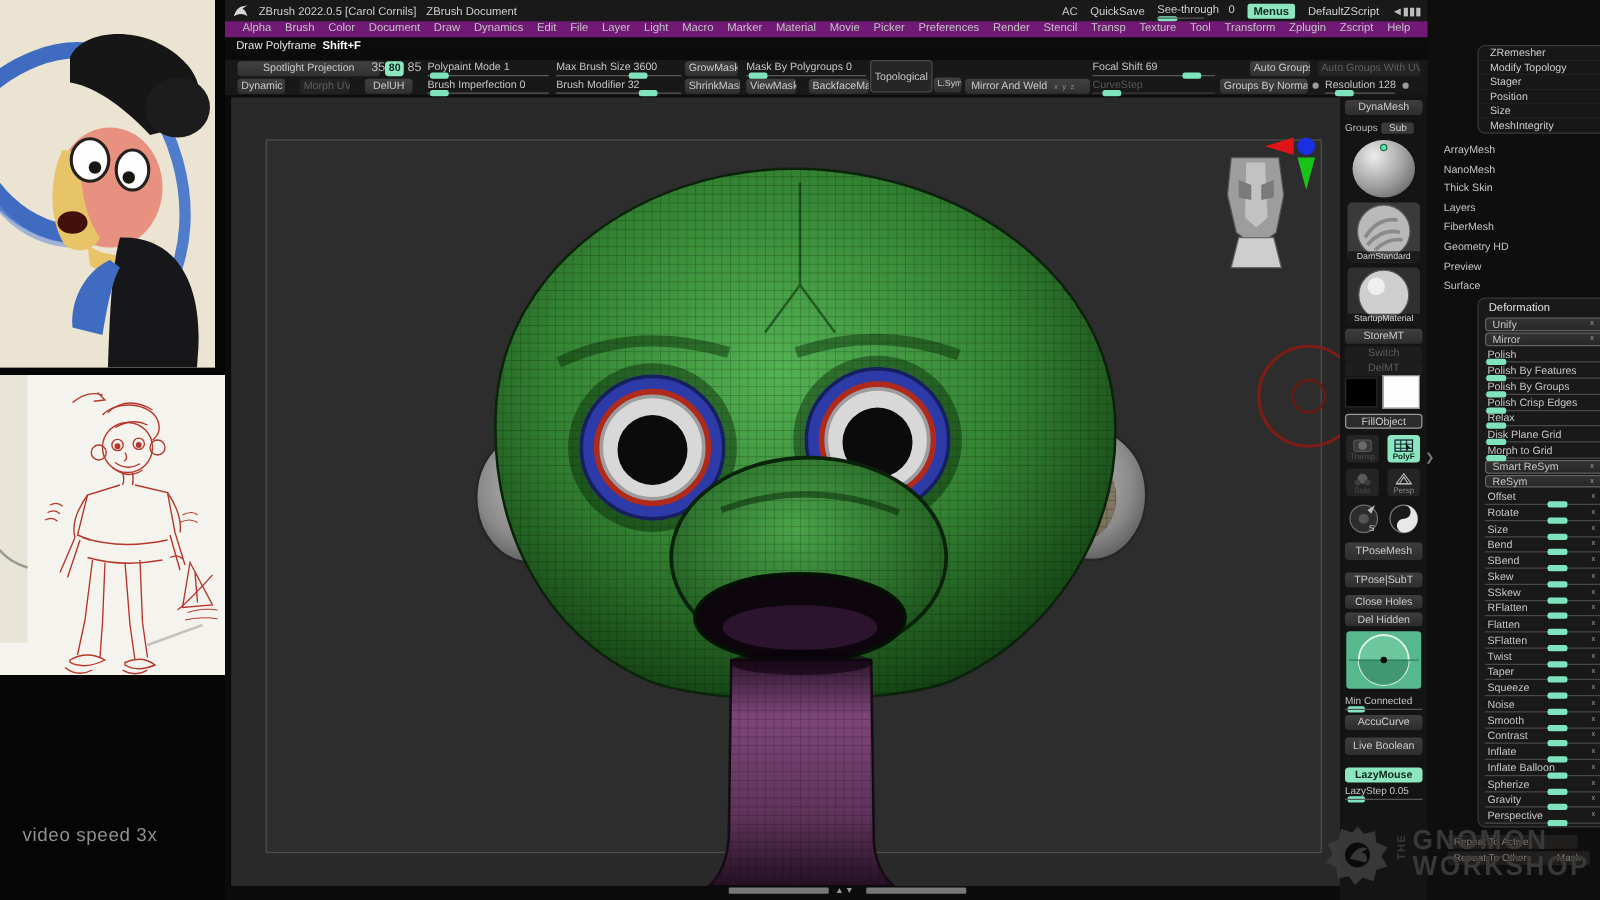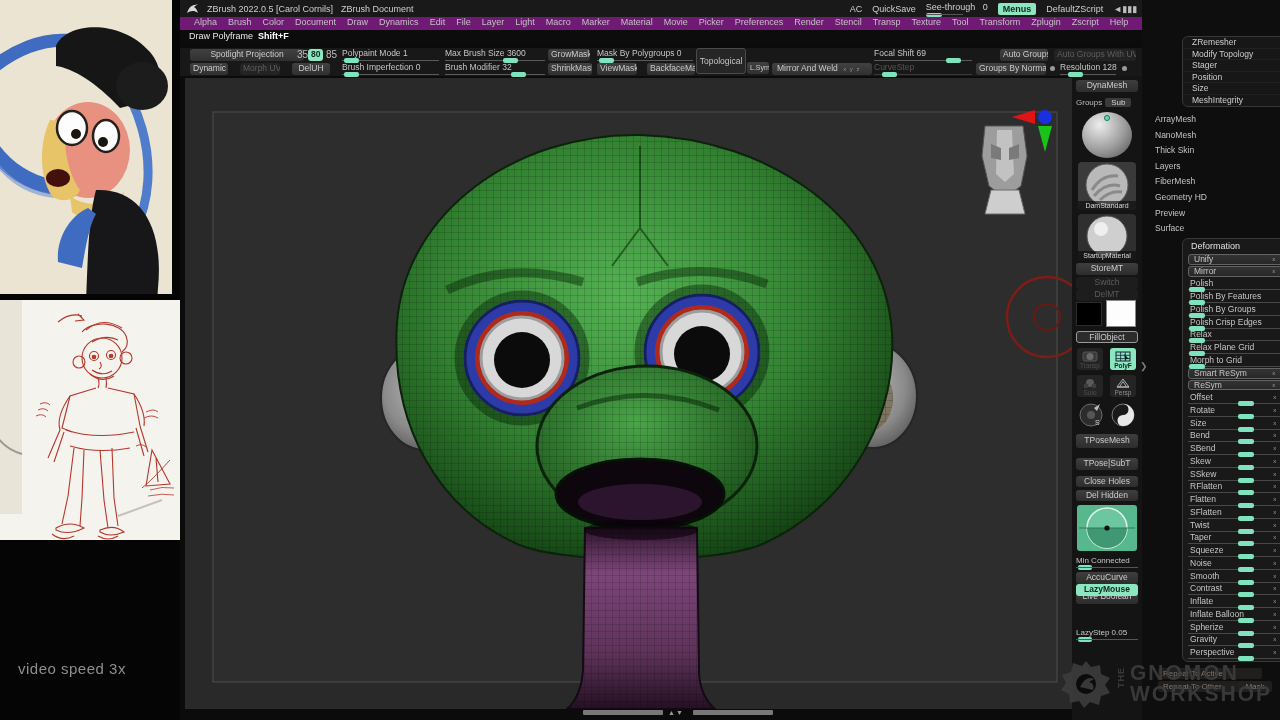--- a/index.html
+++ b/index.html
@@ -486,21 +486,21 @@
           <circle cx="30" cy="23" r="20" fill="#6cc79e" stroke="#dff3ea" stroke-width="1.5"></circle>
           <path d="M10,23 a20,20 0 0 0 40,0 Z" fill="#3f9871"></path>
           <line x1="2" y1="23" x2="58" y2="23" stroke="#2f7a5a" stroke-width="1"></line>
           <circle cx="30" cy="23" r="2.6" fill="#0c0c0c"></circle>
         </svg>
       </div>
       <div class="tslider" style="top:480px;">
         <span>Min Connected</span><span class="sh"></span></div>
       <div class="tbtn" style="top:496px;">AccuCurve</div>
       <div class="tbtn" style="top:514px; height:14px; line-height:13px;">Live Boolean</div>
-      <div class="tbtn teal" style="top:508px;">LazyMouse</div>
+      <div class="tbtn teal" style="top:538px;">LazyMouse</div>
       <div class="tslider" style="top:552px;">
         <span>LazyStep 0.05</span><span class="sh"></span></div>
     </div>
 
     <div id="rightpanel" class="a">
       <span class="a tray-chevron" style="left:-2px; top:358px;">❯</span>
       <div class="rbox" style="top:36px; height:71px;">
 
       <div class="rrow">ZRemesher</div>
           <div class="rrow">Modify Topology</div>
@@ -568,21 +568,21 @@
 
             <div class="def-row f-slider-left">
               <span class="def-handle"></span>
               <span class="def-label">Relax</span>
               <span class="def-axes"></span>
               <span class="def-toggle f-dot"></span>
             </div>
 
             <div class="def-row f-slider-left">
               <span class="def-handle"></span>
-              <span class="def-label">Relax Plane Grid</span>
+              <span class="def-label">Disk Plane Grid</span>
               <span class="def-axes"></span>
               <span class="def-toggle f-ring"></span>
             </div>
 
             <div class="def-row f-slider-left">
               <span class="def-handle"></span>
               <span class="def-label">Morph to Grid</span>
               <span class="def-axes"></span>
               <span class="def-toggle f-none"></span>
             </div>

